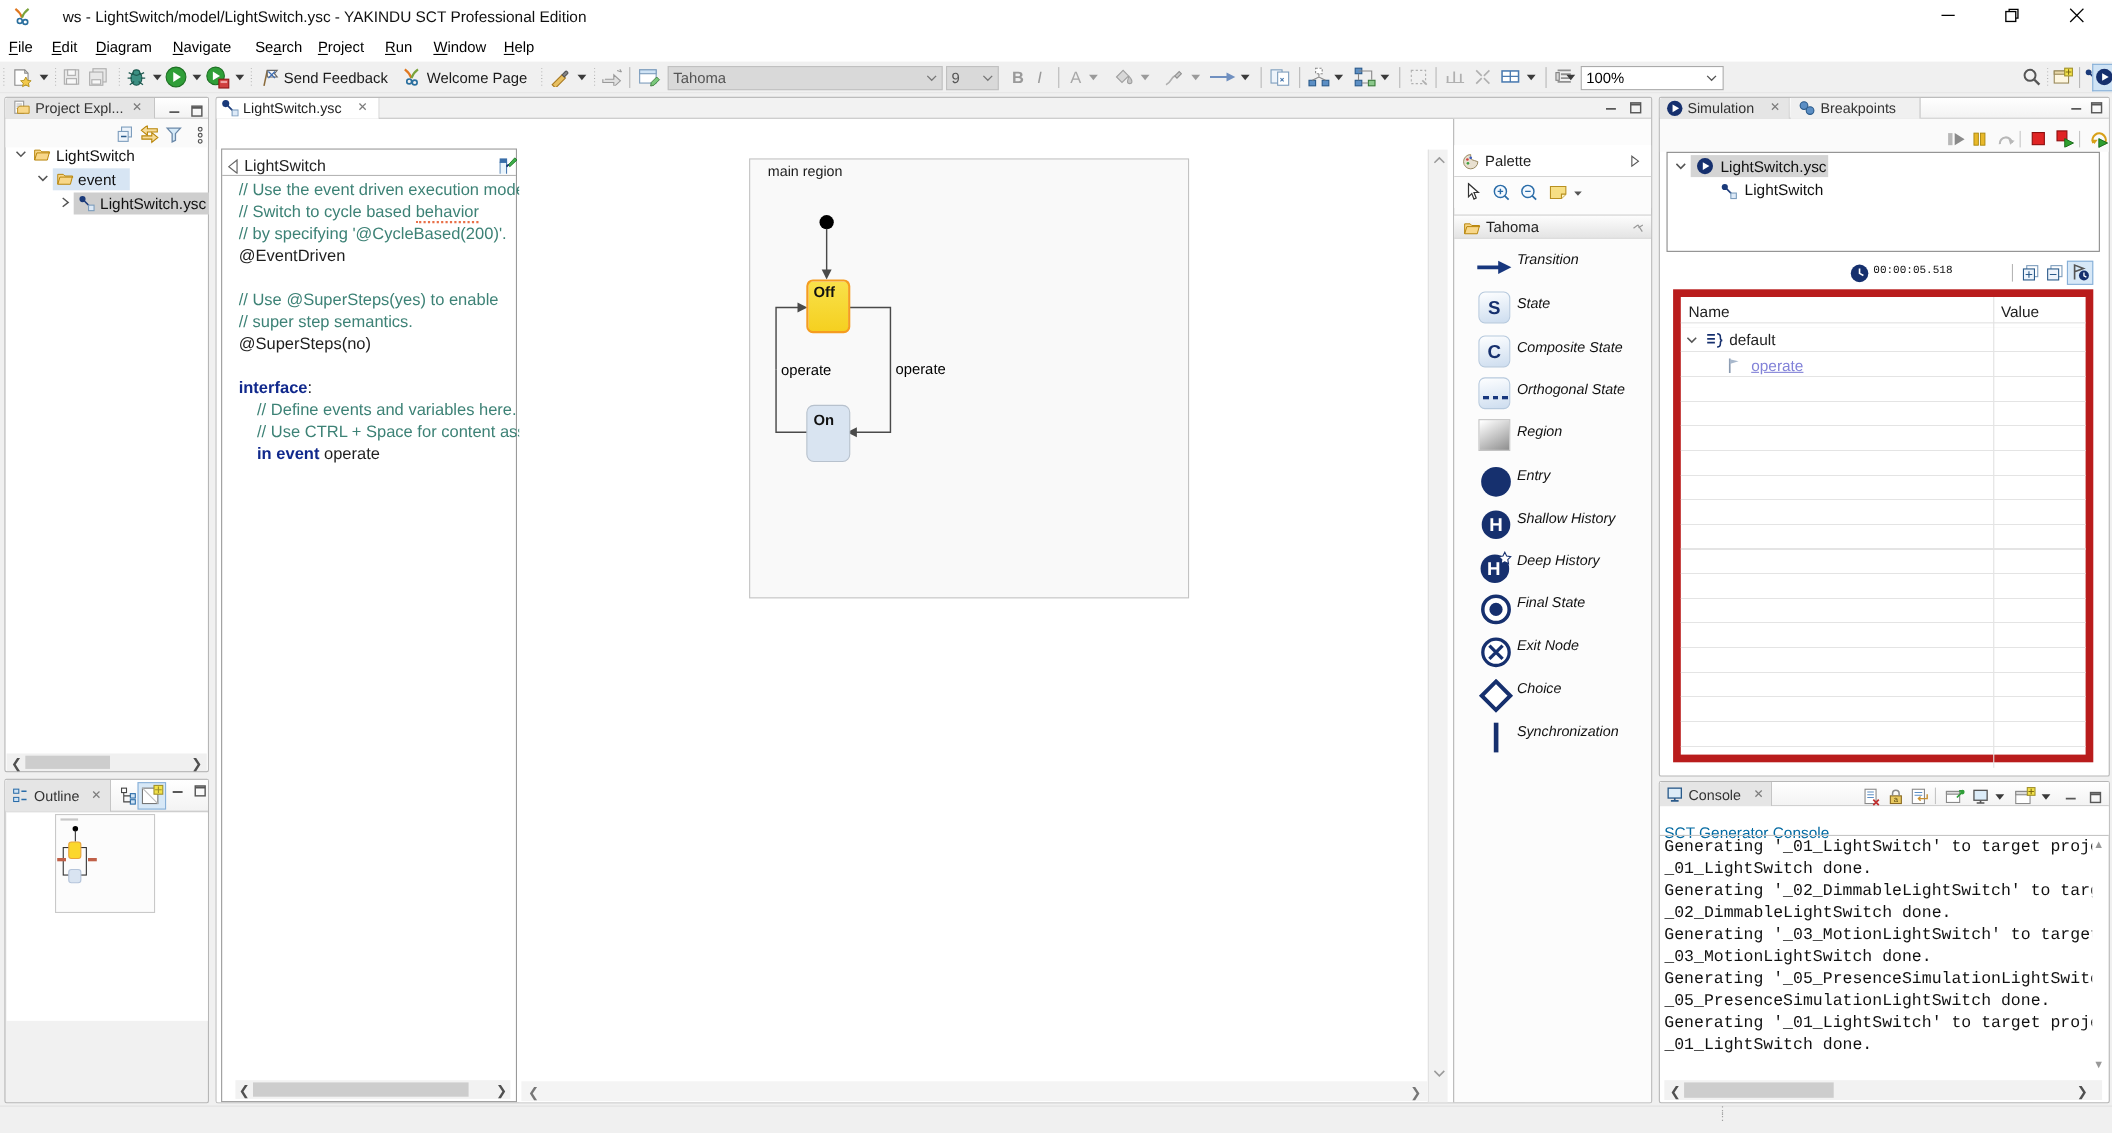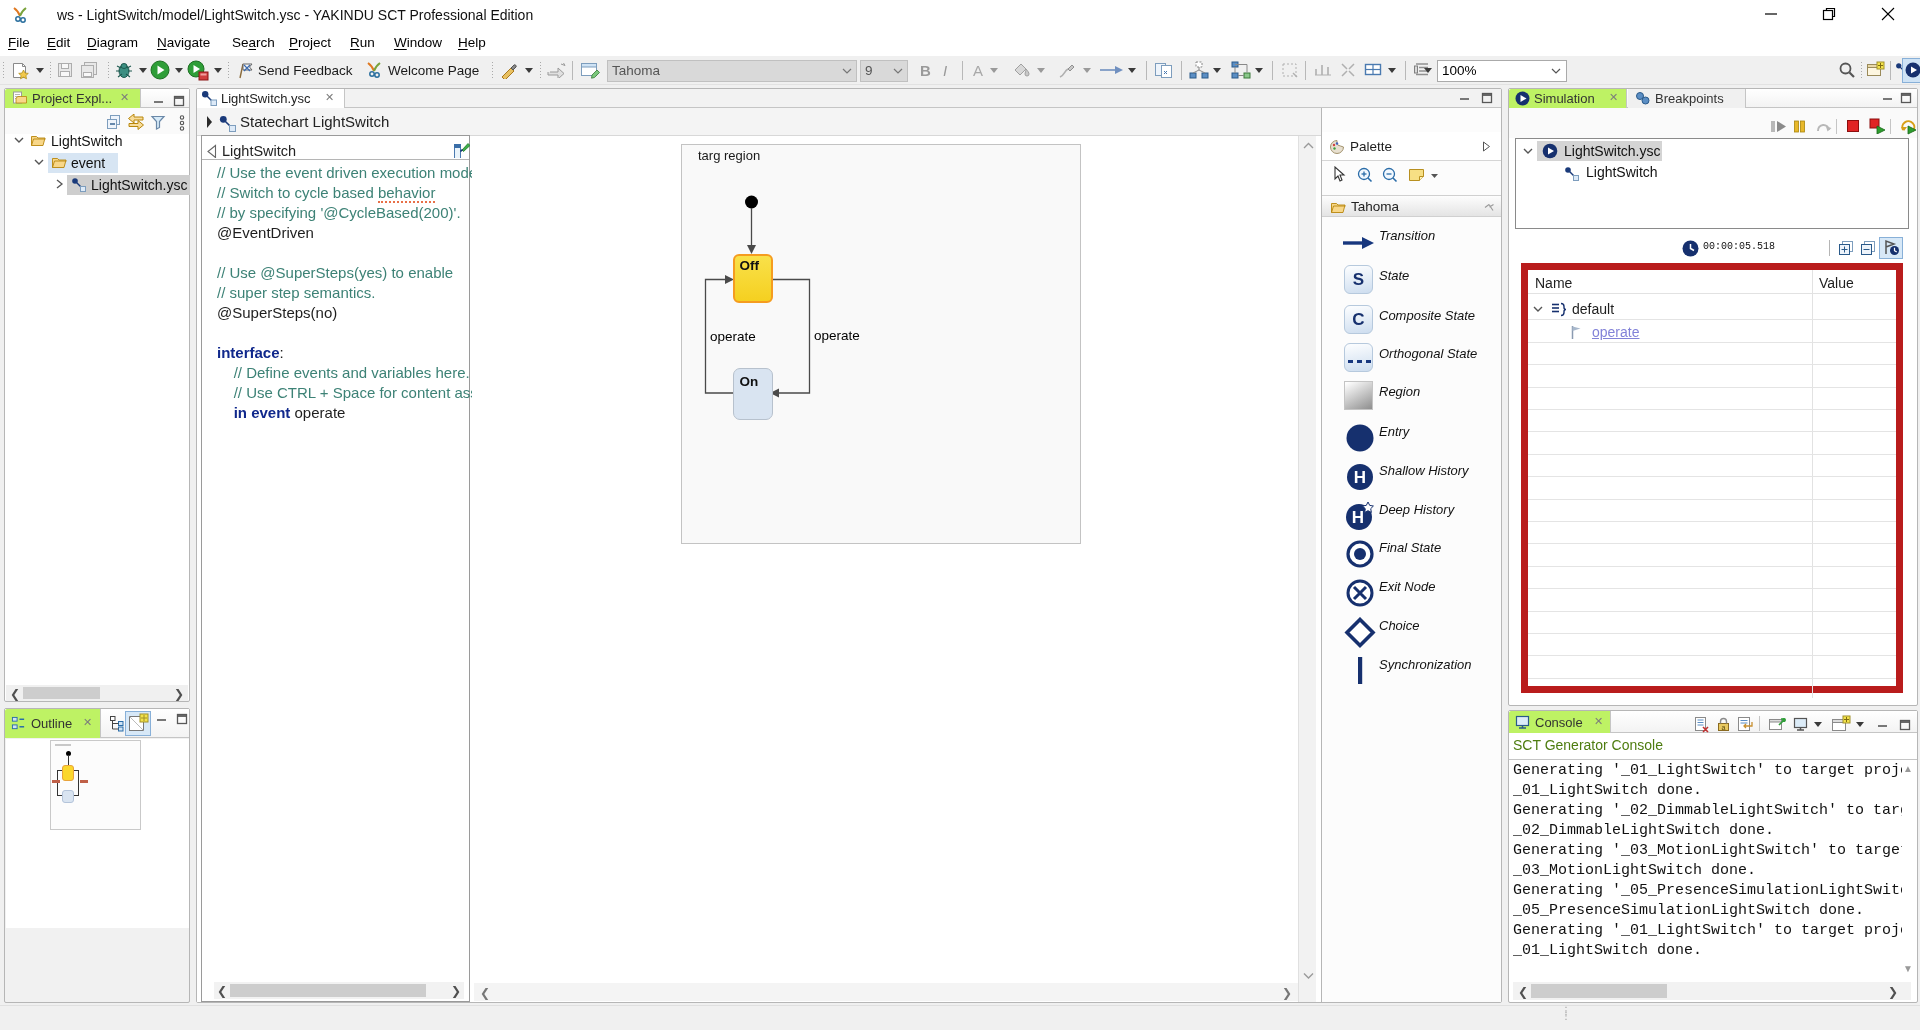--- a/index.html
+++ b/index.html
@@ -28,21 +28,21 @@
 .combo { position:absolute; top:4px; height:22px; background:#d9d9d9; border:1px solid #c0c0c0;
   font-size:13.5px; color:#555; padding:2px 4px; }
 .combow { background:#fff; border:1px solid #aaa; color:#000; }
 .ddarr { position:absolute; top:12px; width:0; height:0; border-left:4px solid transparent;
   border-right:4px solid transparent; border-top:5px solid #3a3a3a; }
 .ddarr.gray { border-top-color:#9a9a9a; }
 
 
 #workbench { left:0; top:85px; width:1920px; height:920px; background:#f0f0f0; }
 .panel { position:absolute; background:#fff; border:1px solid #b6b6b6; border-radius:2px; }
-.viewtab { position:absolute; top:0; height:19px; background:#bef264; border-right:1px solid #c5c5c5;
+.viewtab { position:absolute; top:0; height:19px; background:#e5e5e5; border-right:1px solid #c5c5c5;
   font-size:13px; color:#333; }
 .tabrow { position:absolute; left:0; top:0; right:0; height:19px;
   background:linear-gradient(#ffffff,#f3f3f3); border-bottom:1px solid #c5c5c5; }
 
 
 .trow { position:absolute; height:19px; line-height:19px; font-size:14px; color:#111; white-space:nowrap; }
 
 
 .code { font-size:15px; line-height:20px; white-space:pre; }
 .cmt { color:#3d8276; }
@@ -413,31 +413,20 @@
       <span style="position:absolute;left:128px;top:2px;color:#7c7c7c;font-size:11px;">✕</span>
     </div>
     <svg style="position:absolute;left:1261px;top:3px" width="14" height="14">
         <line x1="2" y1="7" x2="11" y2="7" stroke="#585858" stroke-width="1.6"></line>
       </svg>
     <svg style="position:absolute;left:1283px;top:2px" width="14" height="14">
       <rect x="2.5" y="2.5" width="9" height="9" fill="none" stroke="#585858" stroke-width="1.3"></rect>
       <line x1="2.5" y1="4" x2="11.5" y2="4" stroke="#585858" stroke-width="1.8"></line>
     </svg>
 
-    <div style="position:absolute;left:0;top:19px;width:1124px;height:28px;background:#f4f4f4;border-bottom:1px solid #d8d8d8;">
-      <svg style="position:absolute;left:9px;top:7px" width="7" height="14">
-          <path d="M1 1 l5 6 -5 6 z" fill="#2a2a2a"></path>
-        </svg>
-      <svg style="position:absolute;left:22px;top:7px" width="17" height="17" viewBox="0 0 17 17">
-        <circle cx="4.3" cy="4.3" r="3.4" fill="#1a3a7a"></circle>
-        <line x1="6.2" y1="6.2" x2="11" y2="11" stroke="#1a3a7a" stroke-width="1.6"></line>
-        <rect x="10.5" y="10.5" width="6" height="6" fill="#ddeaf8" stroke="#7d9dbd"></rect>
-      </svg>
-      <span style="position:absolute;left:43px;top:5px;font-size:15px;color:#222;">Statechart LightSwitch</span>
-    </div>
 
     <div style="position:absolute;left:0;top:47px;width:1124px;height:866px;background:#fff;">
 
       <div style="position:absolute;left:4px;top:-1px;width:269px;height:867px;background:#fff;border:1px solid #9a9a9a;">
         <svg style="position:absolute;left:4px;top:8px" width="11" height="14">
             <path d="M9.5 1.5 l-7.5 6 7.5 6 z" fill="none" stroke="#666" stroke-width="1.1"></path>
           </svg>
         <span style="position:absolute;left:20px;top:7px;font-size:14.5px;color:#222;">LightSwitch</span>
         <svg style="position:absolute;left:252px;top:4px" width="16" height="18" viewBox="0 0 16 18">
           <rect x="0.5" y="7.5" width="6" height="12" fill="#eaf4fb" stroke="#4a7ab0"></rect>
@@ -465,21 +454,21 @@
         <div class="hsb" style="left:12px;top:846px;width:250px;height:17px;background:#f2f2f2;">
           <span class="sbarr" style="left:3px;top:1px;">❮</span>
           <span class="sbarr" style="right:3px;top:1px;">❯</span>
           <div class="thumb" style="left:16px;width:196px;"></div>
         </div>
       </div>
 
       <div style="position:absolute;left:275px;top:0;width:849px;height:866px;background:#fff;">
 
         <div style="position:absolute;left:209px;top:8px;width:400px;height:400px;background:#f9f9f9;border:1px solid #c3c3c3;">
-          <span style="position:absolute;left:16px;top:3px;font-size:13px;color:#1a1a1a;">targ region</span>
+          <span style="position:absolute;left:16px;top:3px;font-size:13px;color:#1a1a1a;">main region</span>
           <svg style="position:absolute;left:0;top:0;" width="400" height="400" viewBox="0 0 400 400">
             <circle cx="69.5" cy="57" r="6.5" fill="#000"></circle>
             <line x1="69.5" y1="63" x2="69.5" y2="103" stroke="#4a4a4a" stroke-width="1.3"></line>
             <path d="M69.5 109 l-4.5-9 h9 z" fill="#4a4a4a"></path>
             <path d="M23.5 191 v-56.5 h22" fill="none" stroke="#4a4a4a" stroke-width="1.3"></path>
             <path d="M52 134.5 l-9-4.5 v9 z" fill="#4a4a4a"></path>
             <path d="M23.5 191 v57 h60" fill="none" stroke="#4a4a4a" stroke-width="1.3"></path>
             <path d="M90.5 134.5 h37 v113.5 h-33" fill="none" stroke="#4a4a4a" stroke-width="1.3"></path>
             <path d="M88 248 l9 -4.5 v9 z" fill="#4a4a4a"></path>
           </svg>
@@ -814,21 +803,21 @@
       <div class="ddarr" style="left:347px;top:11px"></div>
       <svg style="position:absolute;left:367px;top:8px" width="14" height="14">
           <line x1="2" y1="7" x2="11" y2="7" stroke="#585858" stroke-width="1.6"></line>
         </svg>
       <svg style="position:absolute;left:389px;top:7px" width="14" height="14">
         <rect x="2.5" y="2.5" width="9" height="9" fill="none" stroke="#585858" stroke-width="1.3"></rect>
         <line x1="2.5" y1="4" x2="11.5" y2="4" stroke="#585858" stroke-width="1.8"></line>
       </svg>
     </div>
     <div style="position:absolute;left:0;top:22px;width:100%;height:26px;background:#fff;">
-      <span style="position:absolute;left:4px;top:4px;font-size:14px;color:#4d7c0f;text-align:center;">SCT Generator Console</span>
+      <span style="position:absolute;left:4px;top:16px;font-size:14px;color:#0369a1;text-align:center;">SCT Generator Console</span>
     </div>
     <div style="position:absolute;left:0;top:48px;width:100%;height:1px;background:#c5c5c5;"></div>
     <div class="mono" style="position:absolute;left:4px;top:50px;width:389px;height:205px;overflow:hidden;font-size:15px;line-height:20px;white-space:pre;color:#111;">Generating '_01_LightSwitch' to target proje
 _01_LightSwitch done.
 Generating '_02_DimmableLightSwitch' to targ
 _02_DimmableLightSwitch done.
 Generating '_03_MotionLightSwitch' to target
 _03_MotionLightSwitch done.
 Generating '_05_PresenceSimulationLightSwitc
 _05_PresenceSimulationLightSwitch done.

